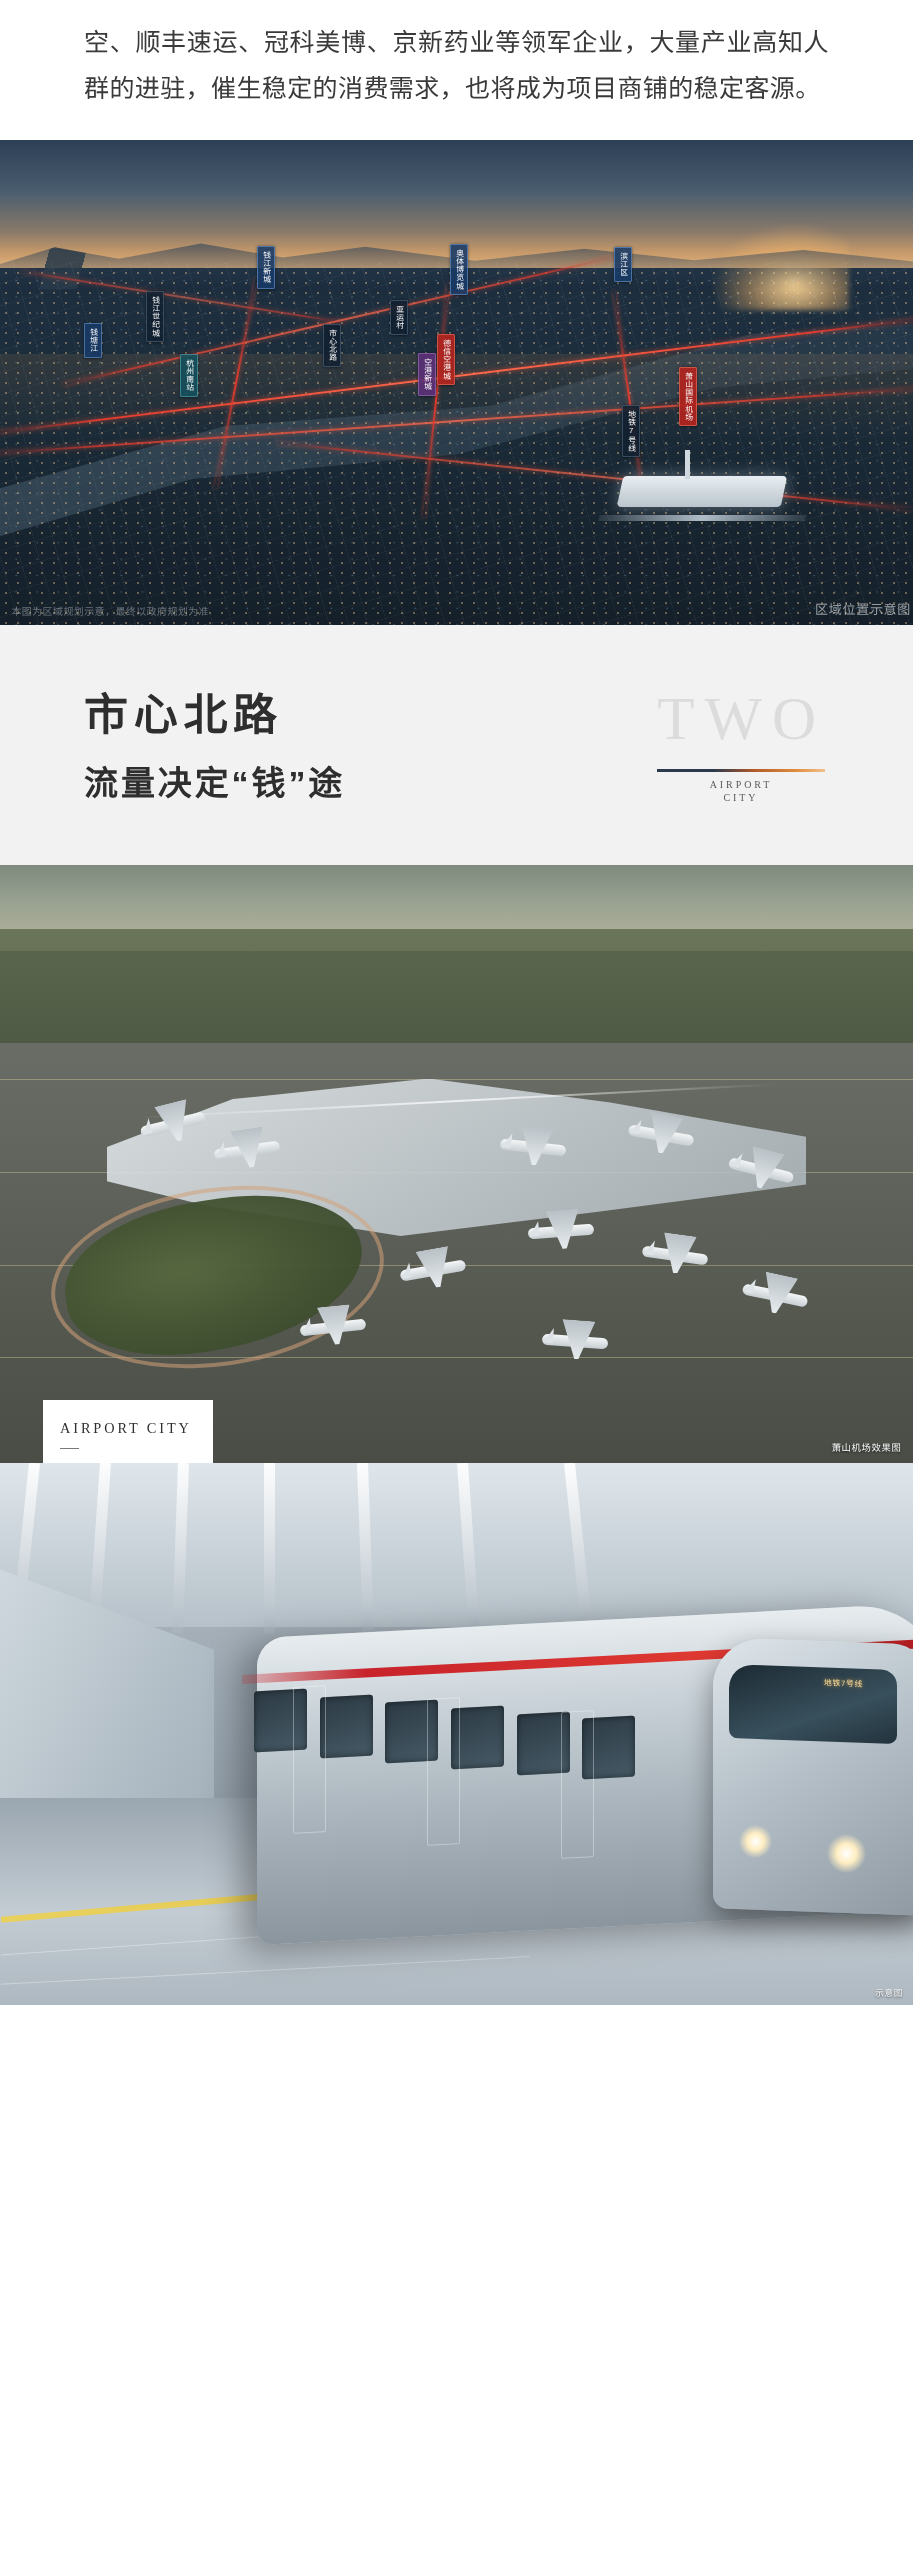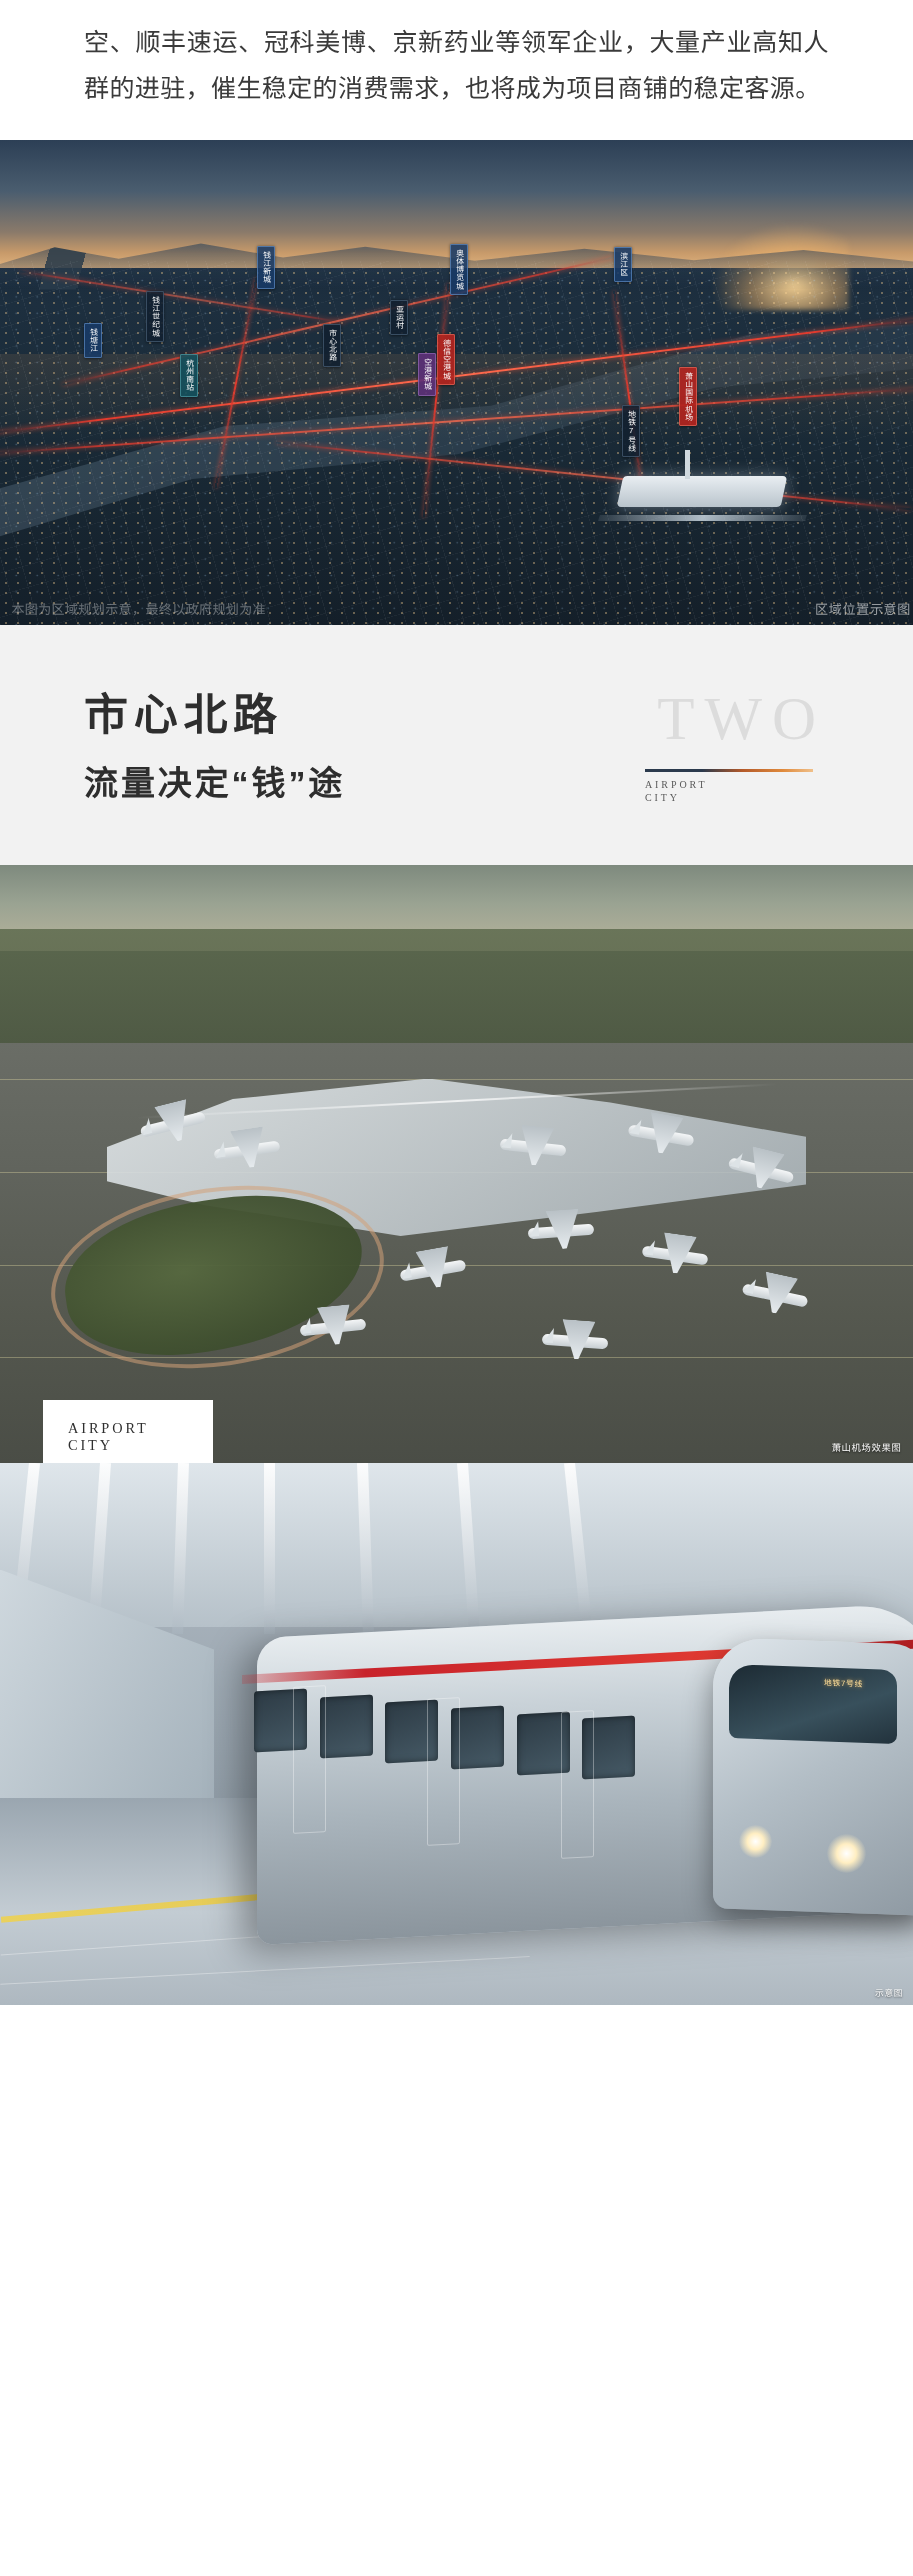--- a/index.html
+++ b/index.html
@@ -138,21 +138,21 @@
   .pin.red{background:rgba(178,36,30,.92);border:0.7px solid rgba(255,140,120,.45);}
   .pin.purple{background:rgba(92,48,120,.9);border:0.7px solid rgba(190,150,230,.4);}
   .pin.teal{background:rgba(20,80,92,.9);border:0.7px solid rgba(120,210,220,.4);}
 
   .credit{
     position:absolute;right:2px;bottom:7.1px;
     font-size:13px;color:rgba(255,255,255,.55);letter-spacing:0.7px;font-family:Liberation Serif, serif;
   }
   .credit-left{
     position:absolute;left:11.4px;bottom:7.1px;
-    font-size:13px;color:rgba(255,255,255,.35);letter-spacing:0.4px;
+    font-size:10px;color:rgba(255,255,255,.35);letter-spacing:0.4px;
   }
 
   
   .section{
     background:#f2f2f2;
     padding:66px 84px 53px 84px;
     position:relative;
   }
   .sec-head{position:relative;height:121px;}
   .sec-title{
@@ -173,22 +173,22 @@
   .sec-num{
     position:absolute;
     right:2.9px;top:-2.9px;
     font-family:"Liberation Serif","DejaVu Serif",serif;
     font-size:61px;
     letter-spacing:10px;
     color:#dcdcdc;
     line-height:1;
   }
   .sec-brand{
-    position:absolute;right:16px;top:78px;
-    text-align:left;
+    position:absolute;right:4px;top:78px;
+    text-align:center;
   }
   .brand-rule{
     width:168px;height:3.6px;
     background:linear-gradient(to right,#2b3a4d 0%,#2b3a4d 34%,#b45a2a 58%,#e08a3c 82%,#f0c08a 100%);
     margin-bottom:5.7px;
   }
   .brand-en{
     font-family:"Liberation Serif","DejaVu Serif",serif;
     font-size:10px;letter-spacing:2.9px;color:#5b5b5b;line-height:1.35;
   }
@@ -272,21 +272,21 @@
   .brandcard{
     position:absolute;
     left:43px;bottom:-63px;
     width:170px;height:126px;
     background:#ffffff;
     padding:20px 15.7px 13px 17px;
     z-index:5;
   }
   .bc-title{
     font-family:"Liberation Serif","DejaVu Serif",serif;
-    font-size:14.3px;letter-spacing:2.9px;color:#2f2f2f;margin-left:8px;
+    font-size:14.3px;letter-spacing:2.9px;color:#2f2f2f;
   }
   .bc-dash{width:18.6px;height:1.4px;background:#7a7a7a;margin:11.4px 0 17px 0;}
 
   
   .metro{
     position:relative;width:913px;height:542px;overflow:hidden;
     background:linear-gradient(to bottom,#b9c3cb 0%,#aab4bd 22%,#9aa6b0 46%,#8d99a3 68%,#7e8a95 100%);
   }
   .m-ceiling{
     position:absolute;left:0;top:0;width:100%;height:164px;

